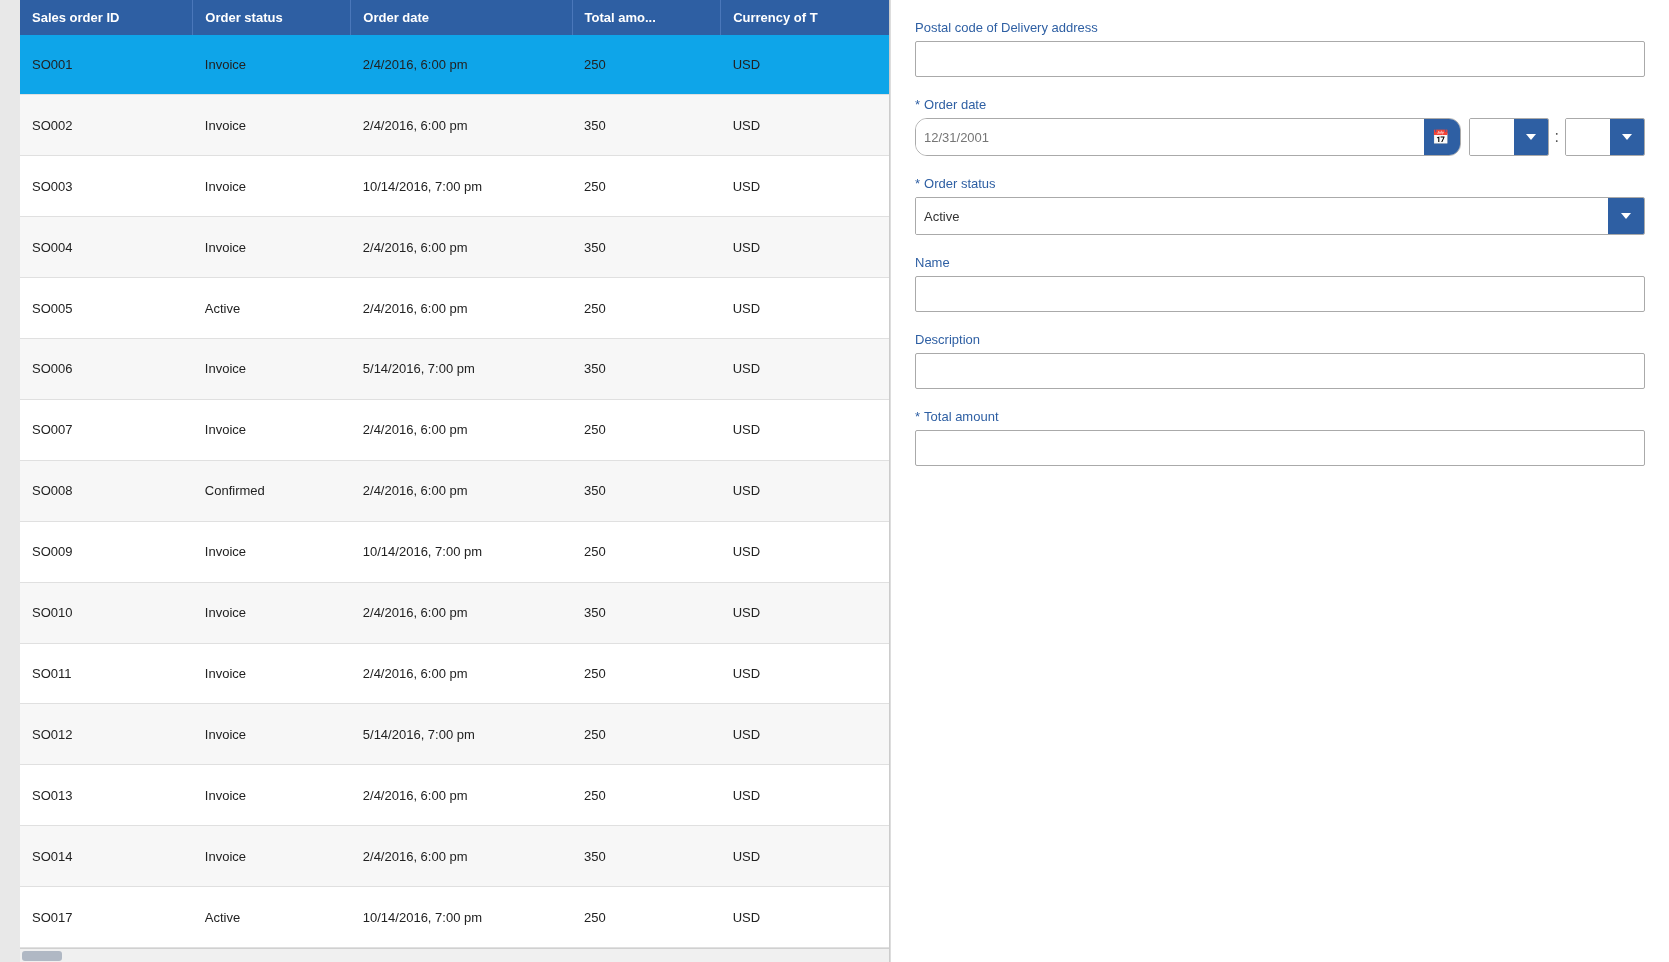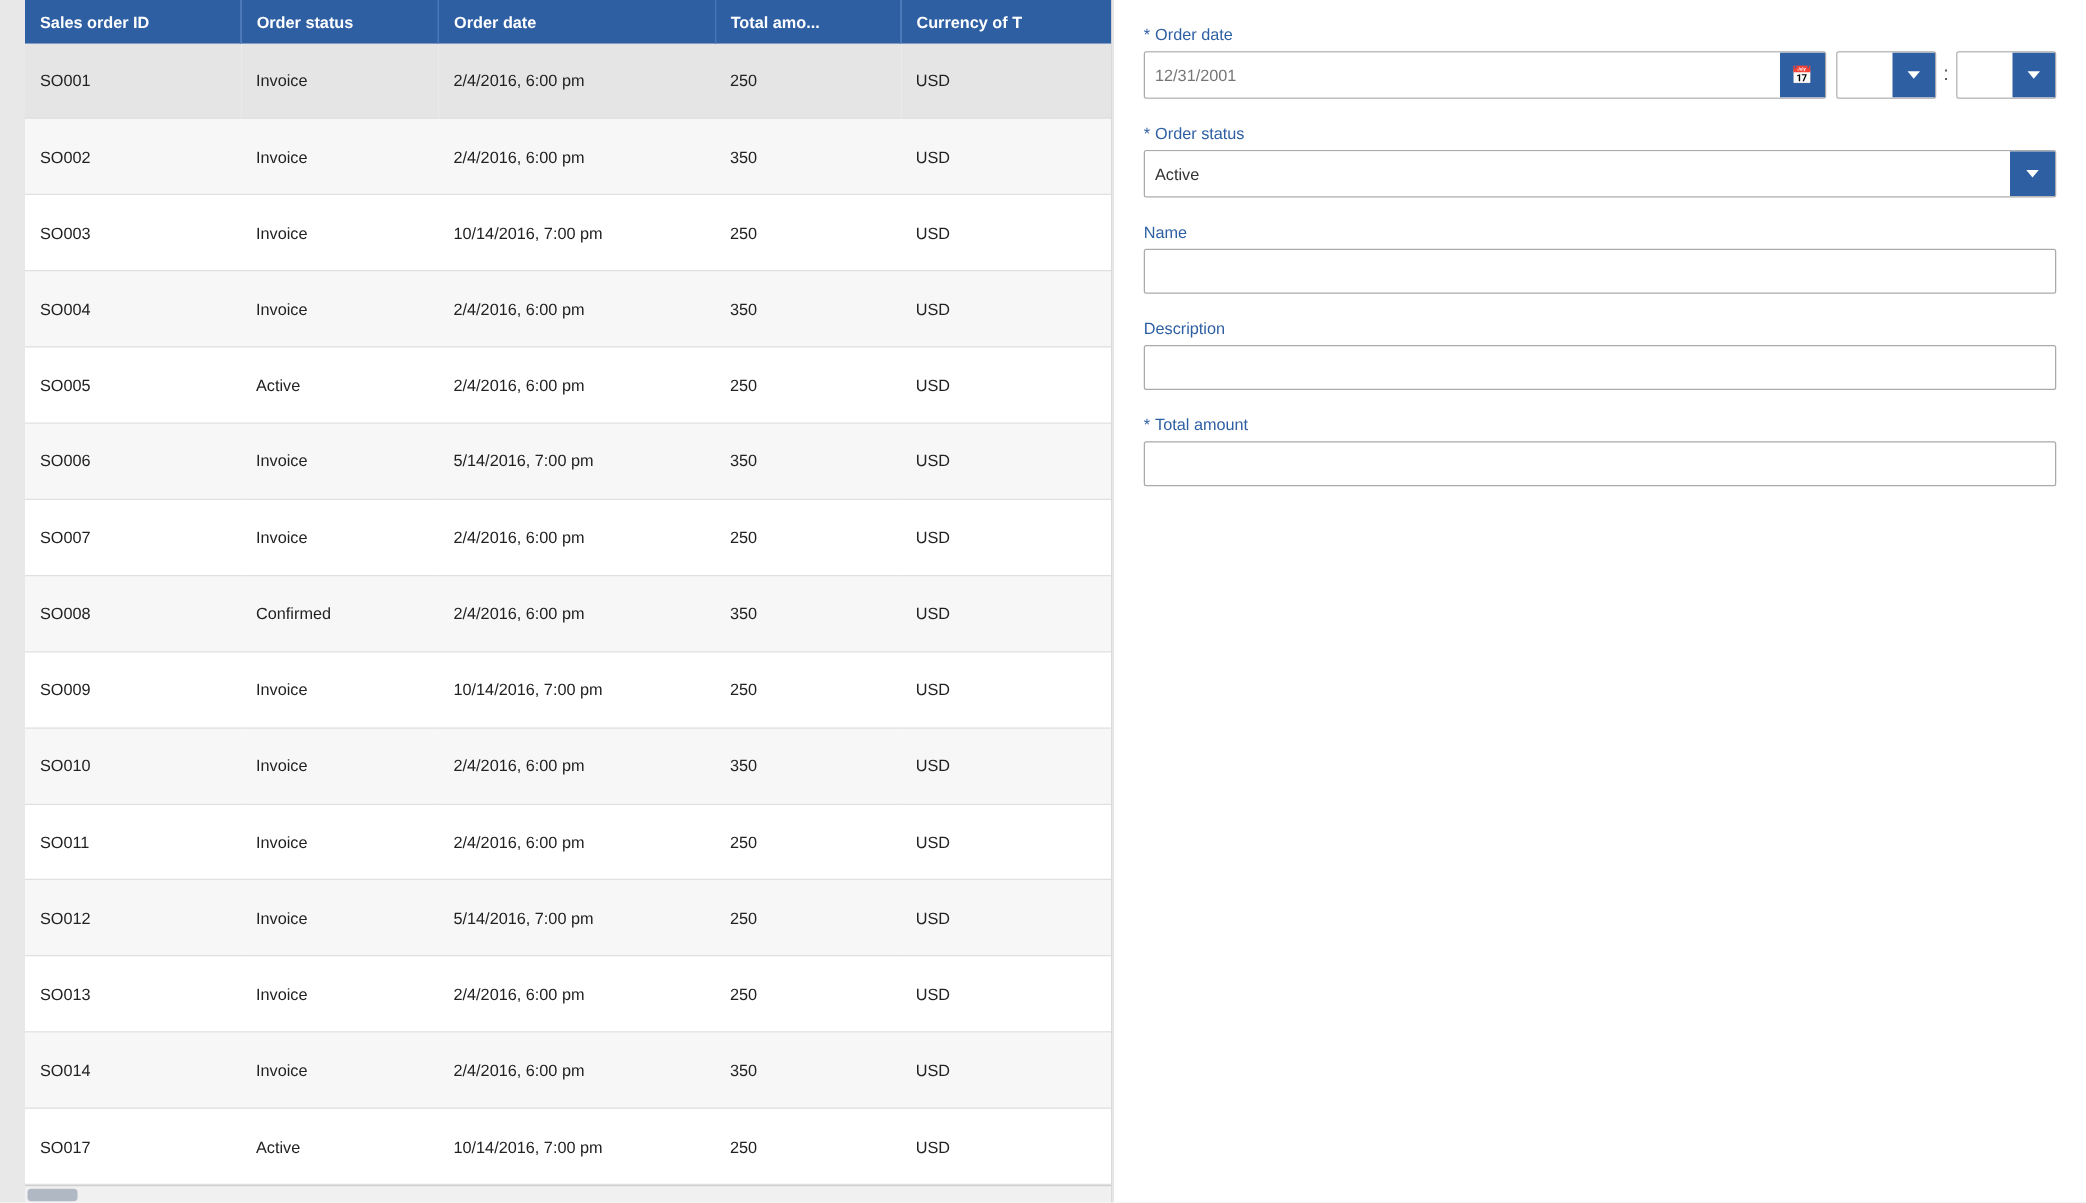--- a/index.html
+++ b/index.html
@@ -146,21 +146,21 @@
     .datetime-row {
       display: flex;
       align-items: center;
       gap: 0;
     }
 
     .date-input-wrapper {
       flex: 1;
       display: flex;
       border: 1px solid #aaa;
-      border-radius: 2px;
+      border-radius: 12px;
       overflow: hidden;
       justify-content: center;
     }
 
     .date-input {
       flex: 1;
       height: 36px;
       border: none;
       padding: 4px 8px;
       font-size: 13px;
@@ -270,21 +270,21 @@
         <tr>
           <th>Sales order ID</th>
           <th>Order status</th>
           <th>Order date</th>
           <th>Total amo...</th>
           <th>Currency of T</th>
         </tr>
       </thead>
       <tbody id="table-body">
 
-      <tr style="background: #e5e5e5;">
+      <tr style="background: #0ea5e9;">
             <td>SO001</td>
             <td>Invoice</td>
             <td>2/4/2016, 6:00 pm</td>
             <td>250</td>
             <td>USD</td>
           </tr>
           <tr>
             <td>SO002</td>
             <td>Invoice</td>
             <td>2/4/2016, 6:00 pm</td>
@@ -384,20 +384,24 @@
           </tr>
         </tbody>
     </table>
     <div class="table-bottom-scrollbar">
       <div class="bottom-scrollbar-thumb"></div>
     </div>
   </div>
 
   <div class="form-panel">
 
+    <div class="form-group">
+      <label class="form-label">Postal code of Delivery address</label>
+      <input class="form-input" type="text" placeholder="" style="">
+    </div>
 
     <div class="form-group">
       <div class="form-label-row">
         <span class="required-star">*</span>
         <label class="form-label" style="margin-bottom:0">Order date</label>
       </div>
       <div class="datetime-row">
         <div class="date-input-wrapper">
           <input class="date-input" type="text" placeholder="12/31/2001" style="">
           <button class="calendar-btn">

